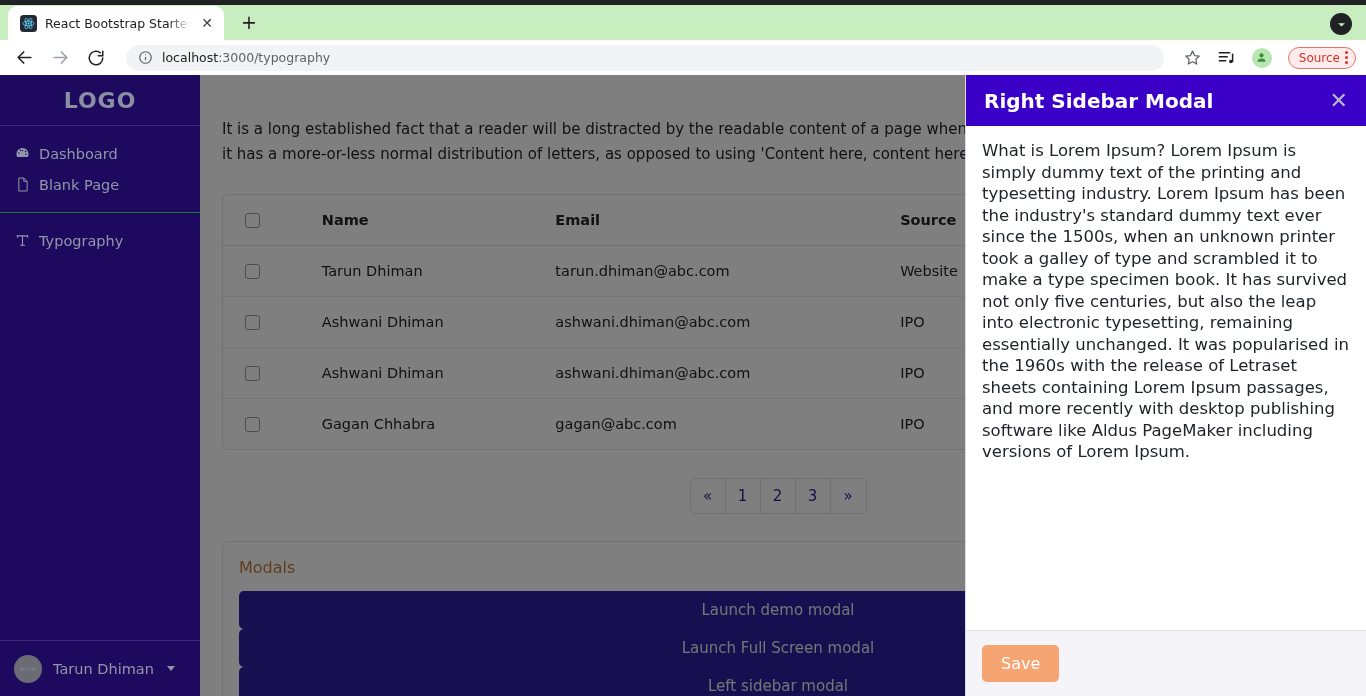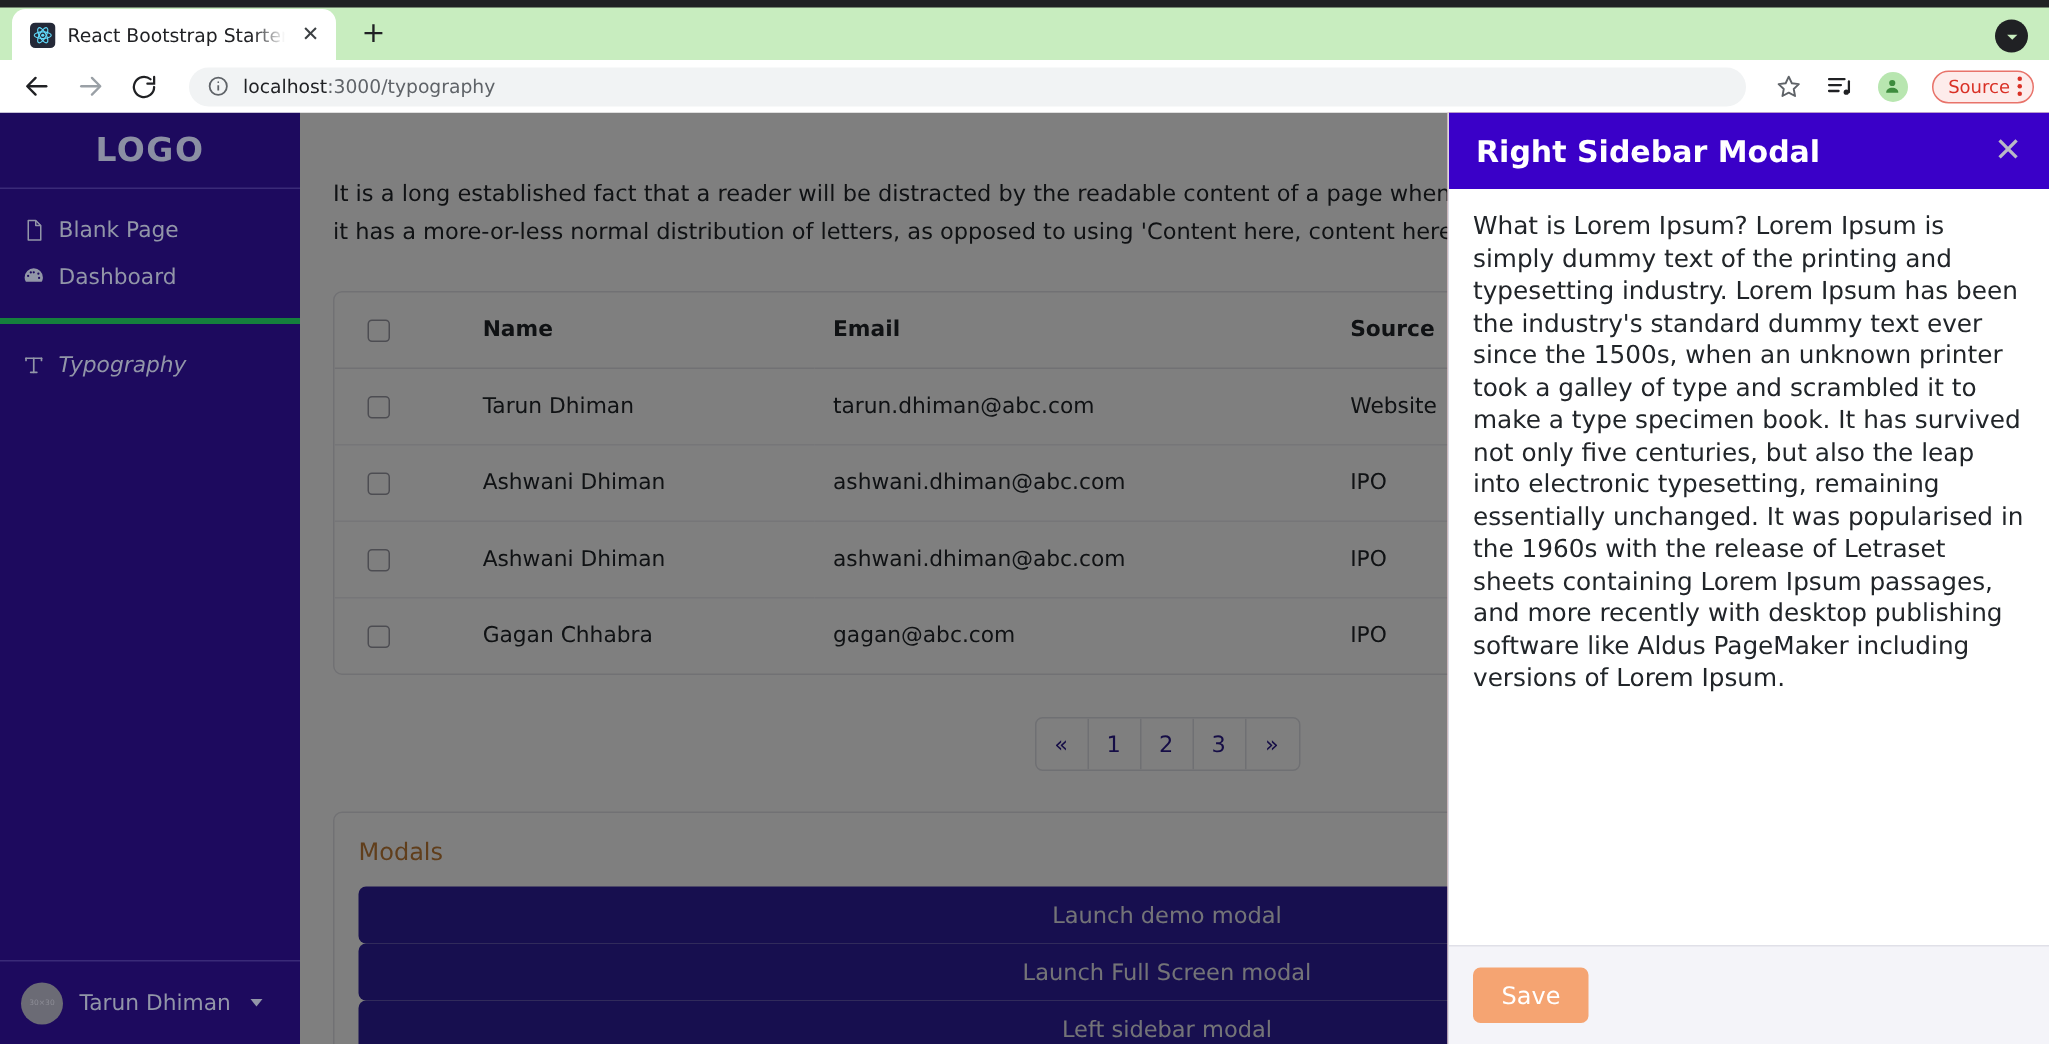--- a/index.html
+++ b/index.html
@@ -172,21 +172,21 @@
     display: flex; align-items: center; justify-content: center;
     border-bottom: 1px solid #3a2a78;
   }
   .brand-text {
     color: #8b8fa3;
     font-size: 22px;
     font-weight: bold;
     letter-spacing: 1px;
   }
   .nav-group { padding: 12px 0; }
-  .nav-group + .nav-group { border-top: 4px solid #15803d; font-style: italic; }
+  .nav-group + .nav-group { border-top: 1px solid #15803d; }
   .nav-item {
     display: flex;
     align-items: center;
     gap: 8px;
     padding: 7px 14px;
     color: #9296a8;
     font-size: 14.5px;
   }
   .nav-item .nav-ico {
     width: 17px; height: 17px;
@@ -563,34 +563,34 @@
   <div id="backdrop"></div>
 
   <div id="sidebar">
     <div class="brand">
       <span class="brand-text">LOGO</span>
     </div>
 
     <div class="nav-group">
       <div class="nav-item">
         <span class="nav-ico">
+          <svg width="15" height="15" viewBox="0 0 16 16" fill="currentColor">
+            <path d="M8 2a6.5 6.5 0 0 0-6.5 6.5c0 1.2.3 2.2.9 3.1h11.2c.6-.9.9-1.9.9-3.1A6.5 6.5 0 0 0 8 2zm-4 4.6a.8.8 0 1 1 0 1.6.8.8 0 0 1 0-1.6zm1.9-2.5a.8.8 0 1 1 0 1.6.8.8 0 0 1 0-1.6zM8 4a.8.8 0 1 1 0 1.6A.8.8 0 0 1 8 4zm3.3 1a.8.8 0 1 1 0 1.6.8.8 0 0 1 0-1.6zM11.8 8a.8.8 0 1 1 0 1.6.8.8 0 0 1 0-1.6z"></path>
+          </svg>
+        </span>
+        <span>Dashboard</span>
+      </div>
+      <div class="nav-item">
+        <span class="nav-ico">
           <svg width="14" height="15" viewBox="0 0 16 18" fill="none" stroke="currentColor" stroke-width="1.2" stroke-linejoin="round">
             <path d="M3 1.2h6l4 4v11.6H3z"></path>
               <path d="M9 1.2v4h4"></path>
           </svg>
         </span>
         <span>Blank Page</span>
-      </div>
-      <div class="nav-item">
-        <span class="nav-ico">
-          <svg width="15" height="15" viewBox="0 0 16 16" fill="currentColor">
-            <path d="M8 2a6.5 6.5 0 0 0-6.5 6.5c0 1.2.3 2.2.9 3.1h11.2c.6-.9.9-1.9.9-3.1A6.5 6.5 0 0 0 8 2zm-4 4.6a.8.8 0 1 1 0 1.6.8.8 0 0 1 0-1.6zm1.9-2.5a.8.8 0 1 1 0 1.6.8.8 0 0 1 0-1.6zM8 4a.8.8 0 1 1 0 1.6A.8.8 0 0 1 8 4zm3.3 1a.8.8 0 1 1 0 1.6.8.8 0 0 1 0-1.6zM11.8 8a.8.8 0 1 1 0 1.6.8.8 0 0 1 0-1.6z"></path>
-          </svg>
-        </span>
-        <span>Dashboard</span>
       </div>
     </div>
 
     <div class="nav-group">
       <div class="nav-item">
         <span class="nav-ico">
           <svg width="15" height="15" viewBox="0 0 16 16" fill="none" stroke="currentColor" stroke-width="1.2" stroke-linecap="round">
             <line x1="2.5" y1="3" x2="13.5" y2="3"></line>
               <line x1="8" y1="3" x2="8" y2="13"></line>
             <line x1="2.5" y1="3" x2="2.5" y2="4.6"></line>

